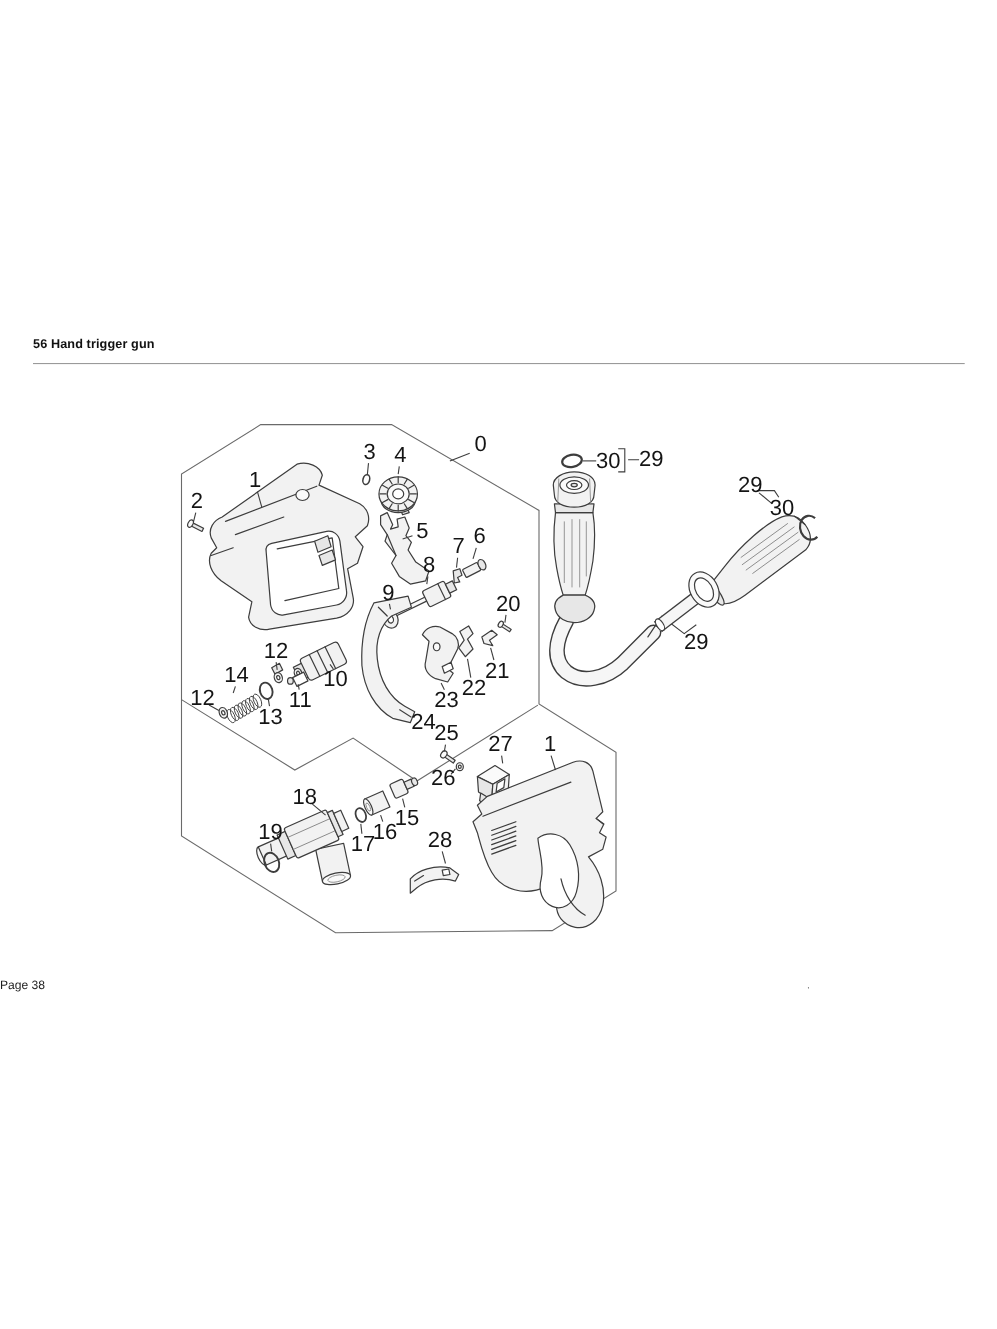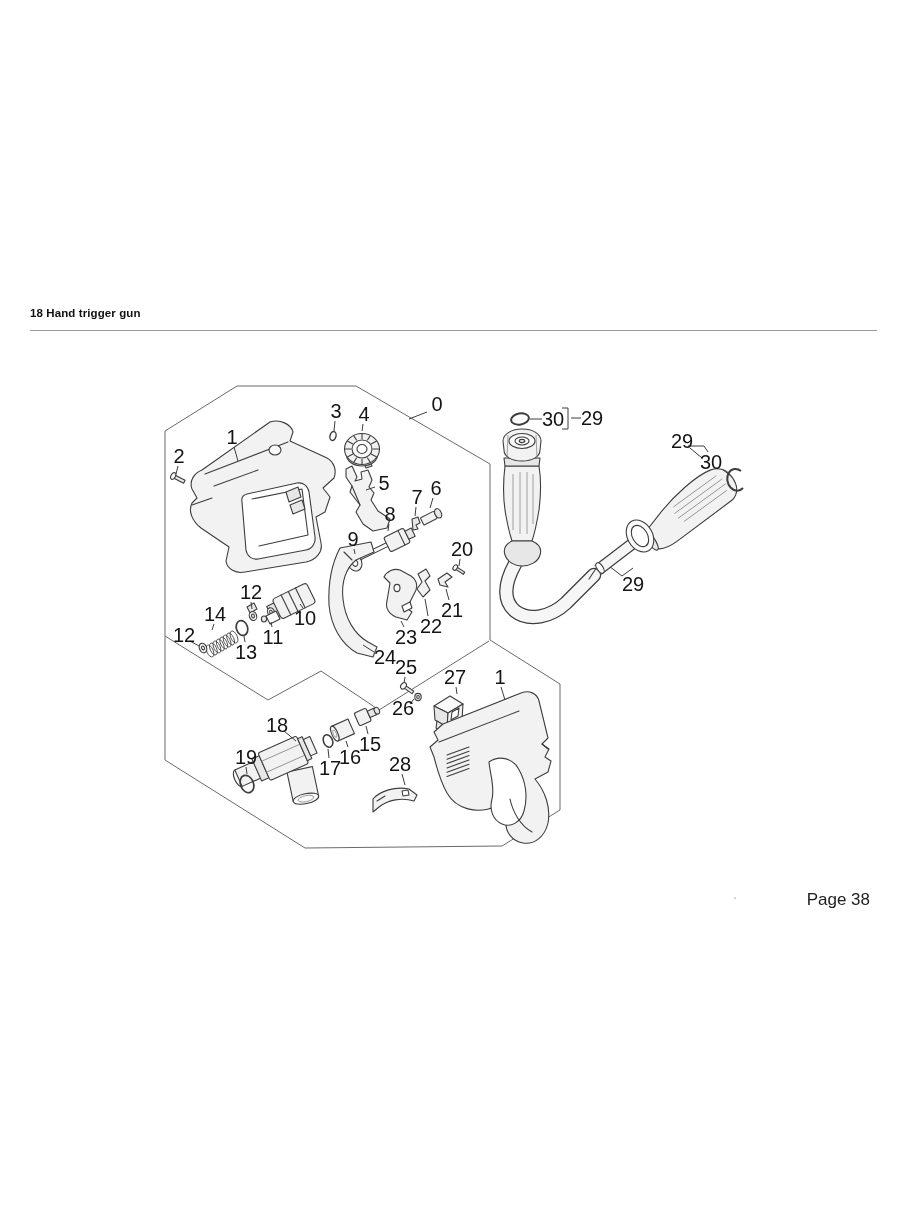--- a/index.html
+++ b/index.html
@@ -2,40 +2,40 @@
 <html><head>
 <meta charset="utf-8">
 <style>
   html,body{margin:0;padding:0;background:#fff;}
   .page{position:relative;width:906px;height:1208px;background:#ffffff;
         font-family:"Liberation Sans",sans-serif;overflow:hidden;}
   .header-title{position:absolute;left:30px;top:307px;font-size:11.5px;
         font-weight:bold;color:#111;letter-spacing:.1px;}
   .rule{position:absolute;left:30px;top:330px;width:847px;height:0;
         border-top:1px solid #9a9a9a;}
-  .footer{position:absolute;left:0;top:890px;width:870px;text-align:right;
-        font-size:17px;color:#1d1d1d;}
+  .footer{position:absolute;left:0;top:890px;width:870px;text-align:left;
+        font-size:11px;color:#1d1d1d;}
   svg.diagram{position:absolute;left:0;top:0;}
   svg .ln{fill:none;stroke:#3d3d3d;stroke-width:1.1;stroke-linejoin:round;stroke-linecap:round;}
   svg .f1{fill:#f2f2f2;}
   svg .f2{fill:#e7e7e7;}
   svg .f3{fill:#fafafa;}
   svg .fw{fill:#ffffff;}
   svg .thin{stroke:#8a8a8a;stroke-width:.8;fill:none;}
   svg .bound{fill:none;stroke:#6a6a6a;stroke-width:1;stroke-linejoin:miter;}
   svg .leader{stroke:#3d3d3d;stroke-width:1;}
   svg text{font-family:"Liberation Sans",sans-serif;font-size:20px;fill:#141414;
         text-anchor:middle;dominant-baseline:central;}
 </style>
 </head>
 <body>
 
 <div class="page">
 
-  <div class="header-title">18 Hand trigger gun</div>
+  <div class="header-title">56 Hand trigger gun</div>
   <div class="rule"></div>
 
   <svg class="diagram" width="906" height="1208" viewBox="0 0 906 1208" xmlns="http://www.w3.org/2000/svg">
 
     <g>
       <path class="bound" d="M237,386 L356,386 L490,464 L490,640 L560,684 L560,810 L502,846 L305,848 L165,760 L165,431 Z"></path>
       <path class="bound" d="M165,636 L268,700 L321,671 L379,710 L489,641"></path>
       <path class="leader" fill="none" d="M562,408 L568,408 L568,429 L562,429 M571,418 L581,418 M688,446 L704,446 L708,452 M601,560 L622,576 L633,568"></path>
     </g>
 

